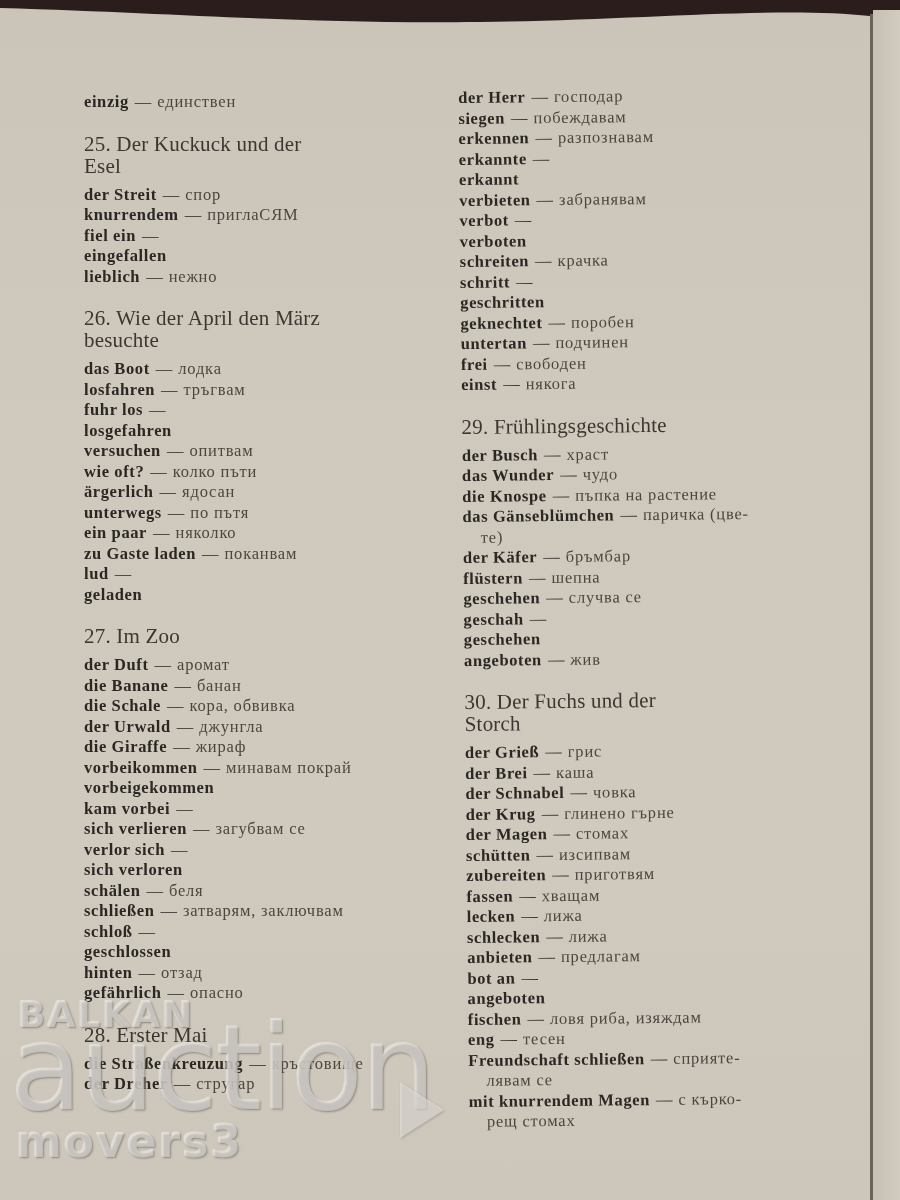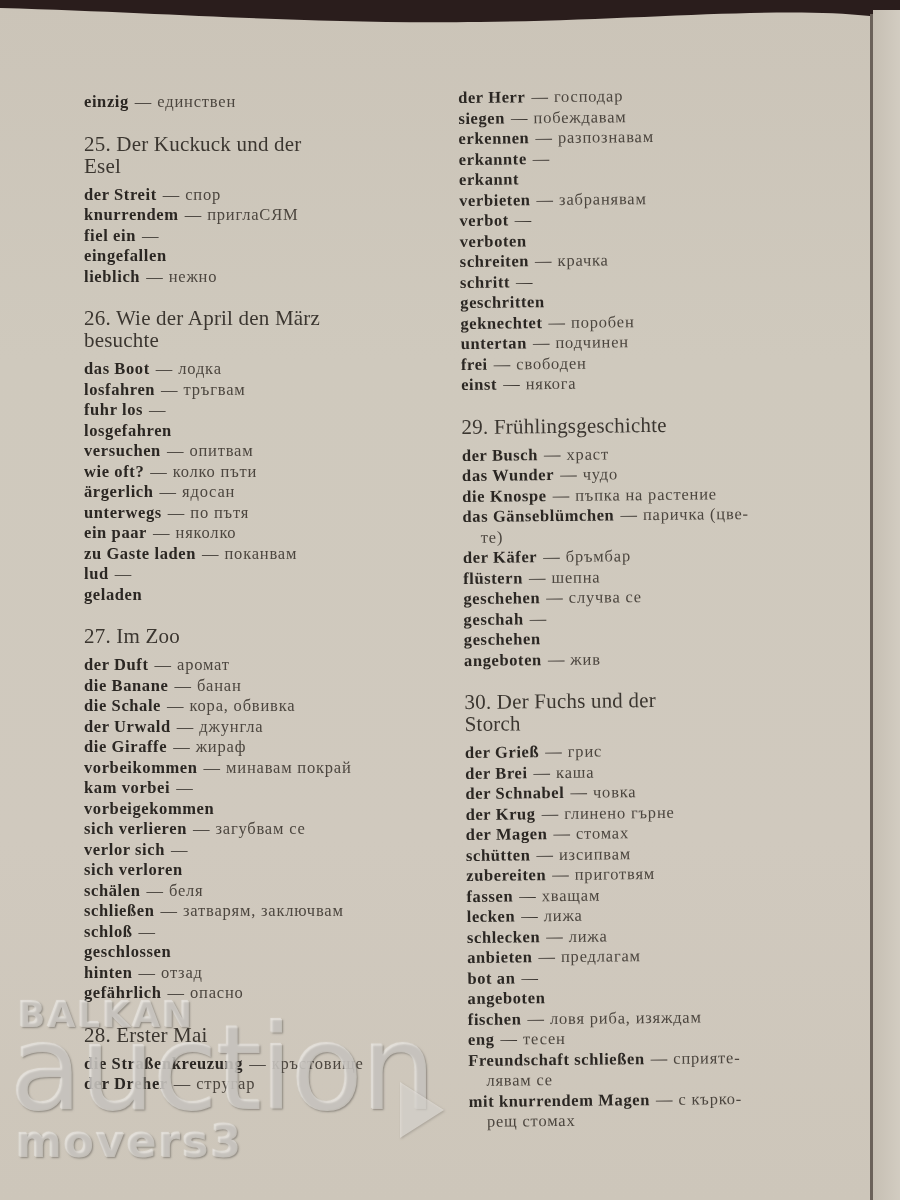--- a/index.html
+++ b/index.html
@@ -92,22 +92,22 @@
     <div class="section">
       <div class="heading">
         <div>27. Im Zoo</div>
       </div>
       <div class="entry"><span class="de">der Duft</span><span class="dash">—</span><span class="bg">аромат</span></div>
       <div class="entry"><span class="de">die Banane</span><span class="dash">—</span><span class="bg">банан</span></div>
       <div class="entry"><span class="de">die Schale</span><span class="dash">—</span><span class="bg">кора, обвивка</span></div>
       <div class="entry"><span class="de">der Urwald</span><span class="dash">—</span><span class="bg">джунгла</span></div>
       <div class="entry"><span class="de">die Giraffe</span><span class="dash">—</span><span class="bg">жираф</span></div>
       <div class="entry"><span class="de">vorbeikommen</span><span class="dash">—</span><span class="bg">минавам покрай</span></div>
+      <div class="entry"><span class="de">vorbeigekommen</span></div>
       <div class="entry"><span class="de">kam vorbei</span><span class="dash">—</span></div>
-      <div class="entry"><span class="de">vorbeigekommen</span></div>
       <div class="entry"><span class="de">sich verlieren</span><span class="dash">—</span><span class="bg">загубвам се</span></div>
       <div class="entry"><span class="de">verlor sich</span><span class="dash">—</span></div>
       <div class="entry"><span class="de">sich verloren</span></div>
       <div class="entry"><span class="de">schälen</span><span class="dash">—</span><span class="bg">беля</span></div>
       <div class="entry"><span class="de">schließen</span><span class="dash">—</span><span class="bg">затварям, заключвам</span></div>
       <div class="entry"><span class="de">schloß</span><span class="dash">—</span></div>
       <div class="entry"><span class="de">geschlossen</span></div>
       <div class="entry"><span class="de">hinten</span><span class="dash">—</span><span class="bg">отзад</span></div>
       <div class="entry"><span class="de">gefährlich</span><span class="dash">—</span><span class="bg">опасно</span></div>
     </div>

